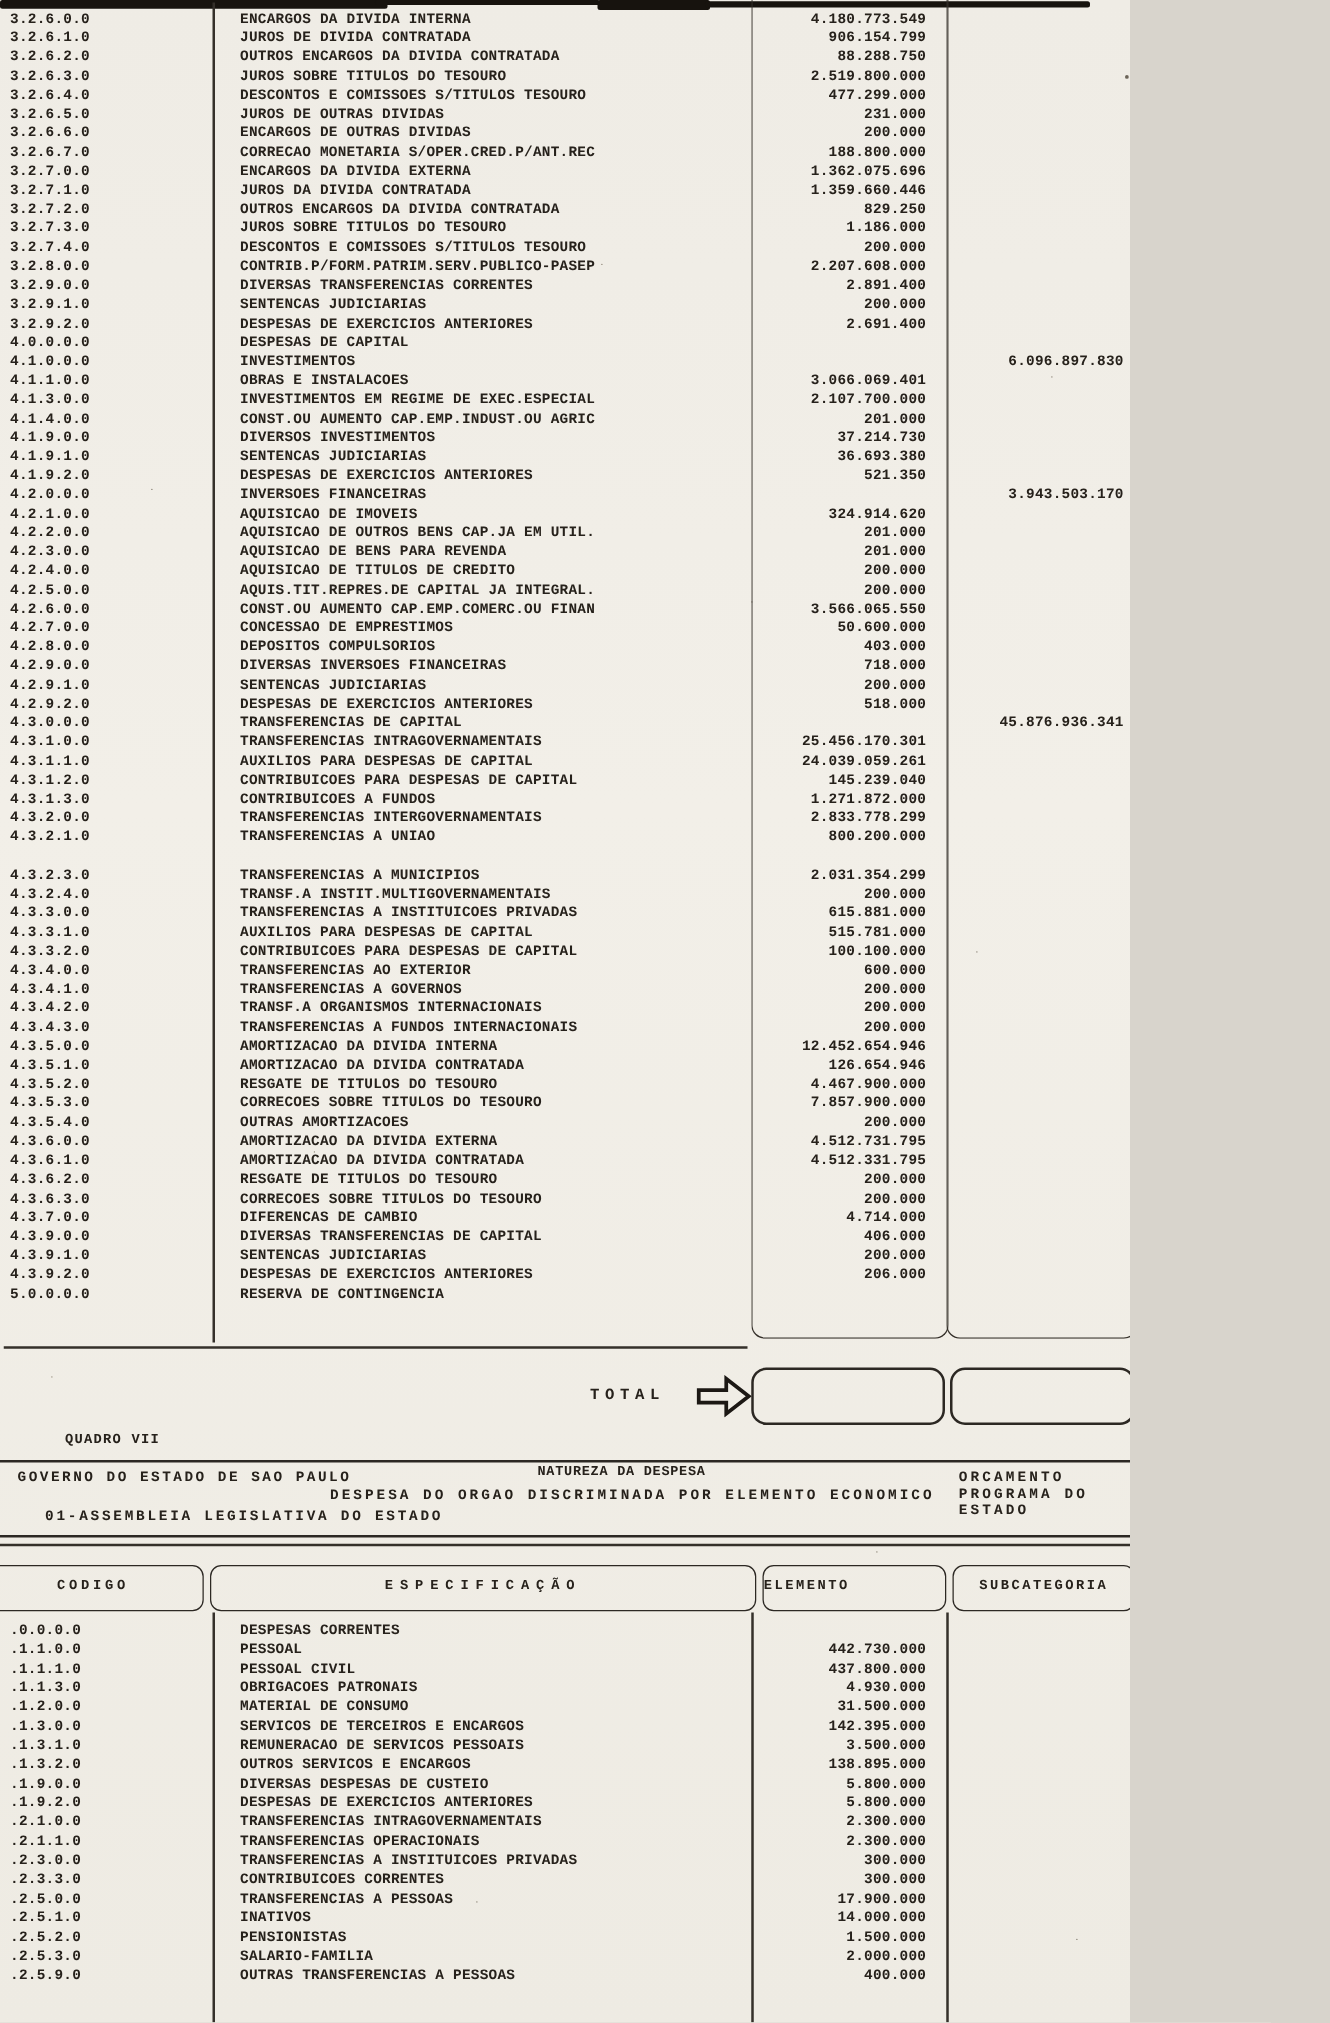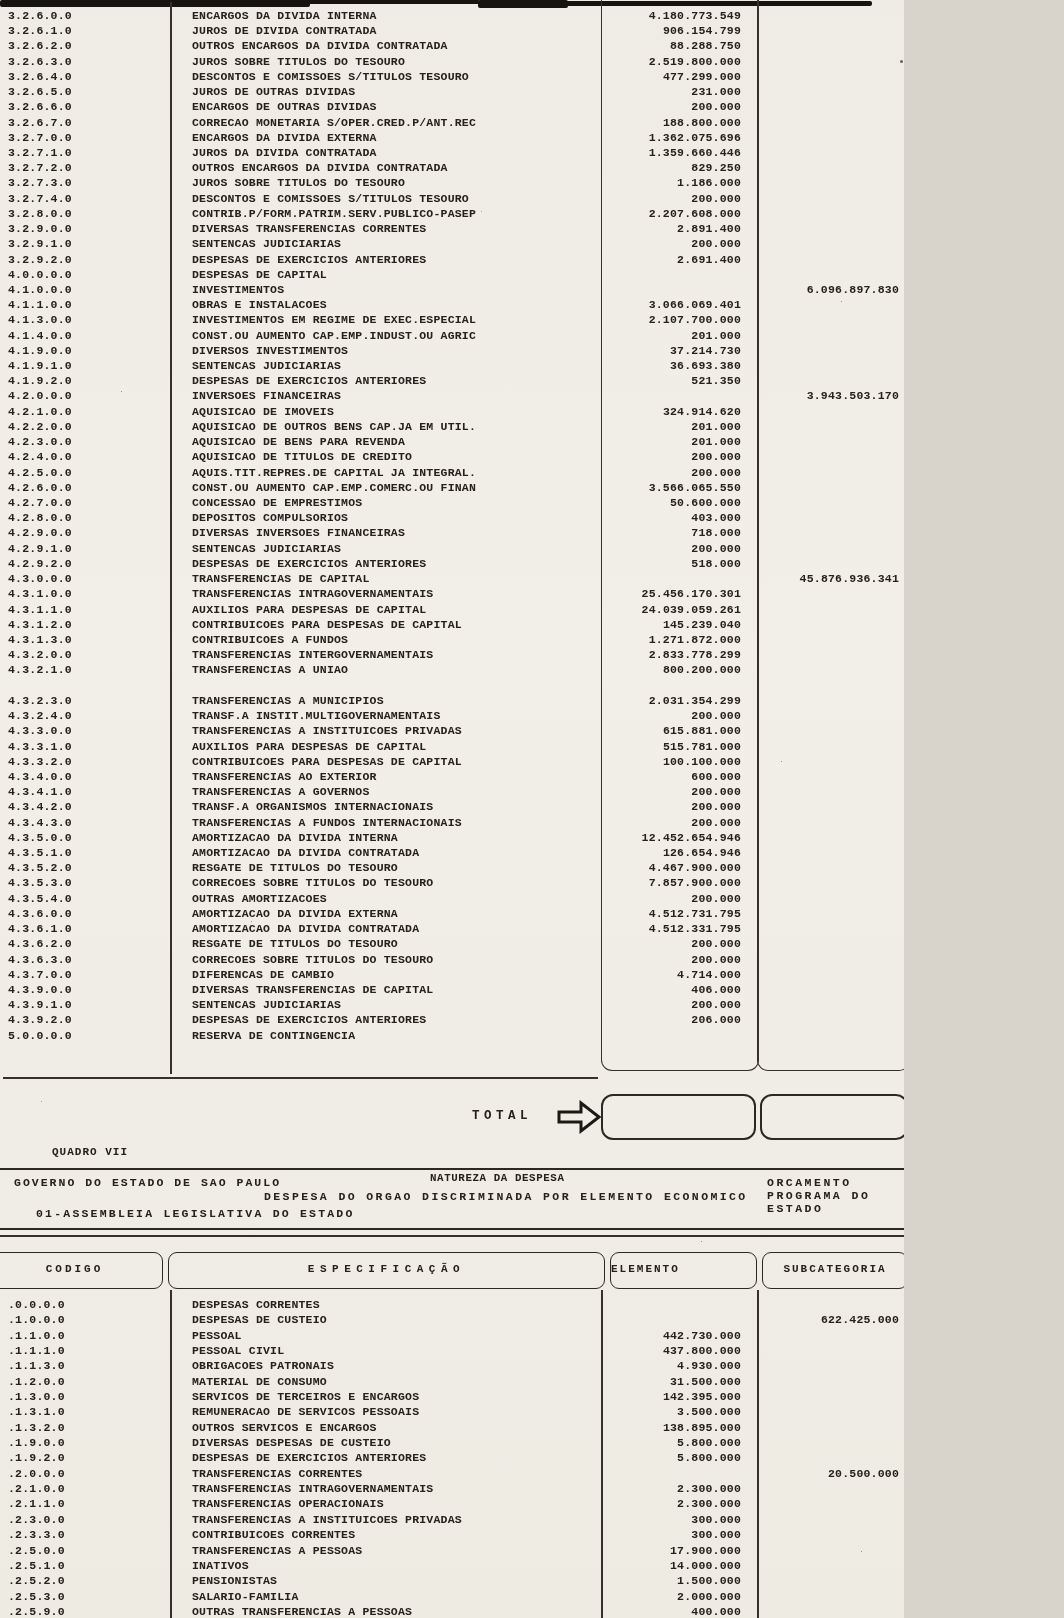--- a/index.html
+++ b/index.html
@@ -660,27 +660,20 @@
   <div class="rows t2" style="top:1297px;">
 
       <div class="trow">
         <span class="c-code">.0.0.0.0</span>
         <span class="c-desc">DESPESAS CORRENTES</span>
         <span class="c-elem"></span>
         <span class="c-sub"></span>
         <span class="c-cat">642.925.000</span>
       </div>
 
-      <div class="trow">
-        <span class="c-code">.1.0.0.0</span>
-        <span class="c-desc">DESPESAS DE CUSTEIO</span>
-        <span class="c-elem"></span>
-        <span class="c-sub">622.425.000</span>
-        <span class="c-cat"></span>
-      </div>
 
       <div class="trow">
         <span class="c-code">.1.1.0.0</span>
         <span class="c-desc">PESSOAL</span>
         <span class="c-elem">442.730.000</span>
         <span class="c-sub"></span>
         <span class="c-cat"></span>
       </div>
 
       <div class="trow">
@@ -740,27 +733,20 @@
       </div>
 
       <div class="trow">
         <span class="c-code">.1.9.2.0</span>
         <span class="c-desc">DESPESAS DE EXERCICIOS ANTERIORES</span>
         <span class="c-elem">5.800.000</span>
         <span class="c-sub"></span>
         <span class="c-cat"></span>
       </div>
 
-      <div class="trow">
-        <span class="c-code">.2.0.0.0</span>
-        <span class="c-desc">TRANSFERENCIAS CORRENTES</span>
-        <span class="c-elem"></span>
-        <span class="c-sub">20.500.000</span>
-        <span class="c-cat"></span>
-      </div>
 
       <div class="trow">
         <span class="c-code">.2.1.0.0</span>
         <span class="c-desc">TRANSFERENCIAS INTRAGOVERNAMENTAIS</span>
         <span class="c-elem">2.300.000</span>
         <span class="c-sub"></span>
         <span class="c-cat"></span>
       </div>
 
       <div class="trow">

